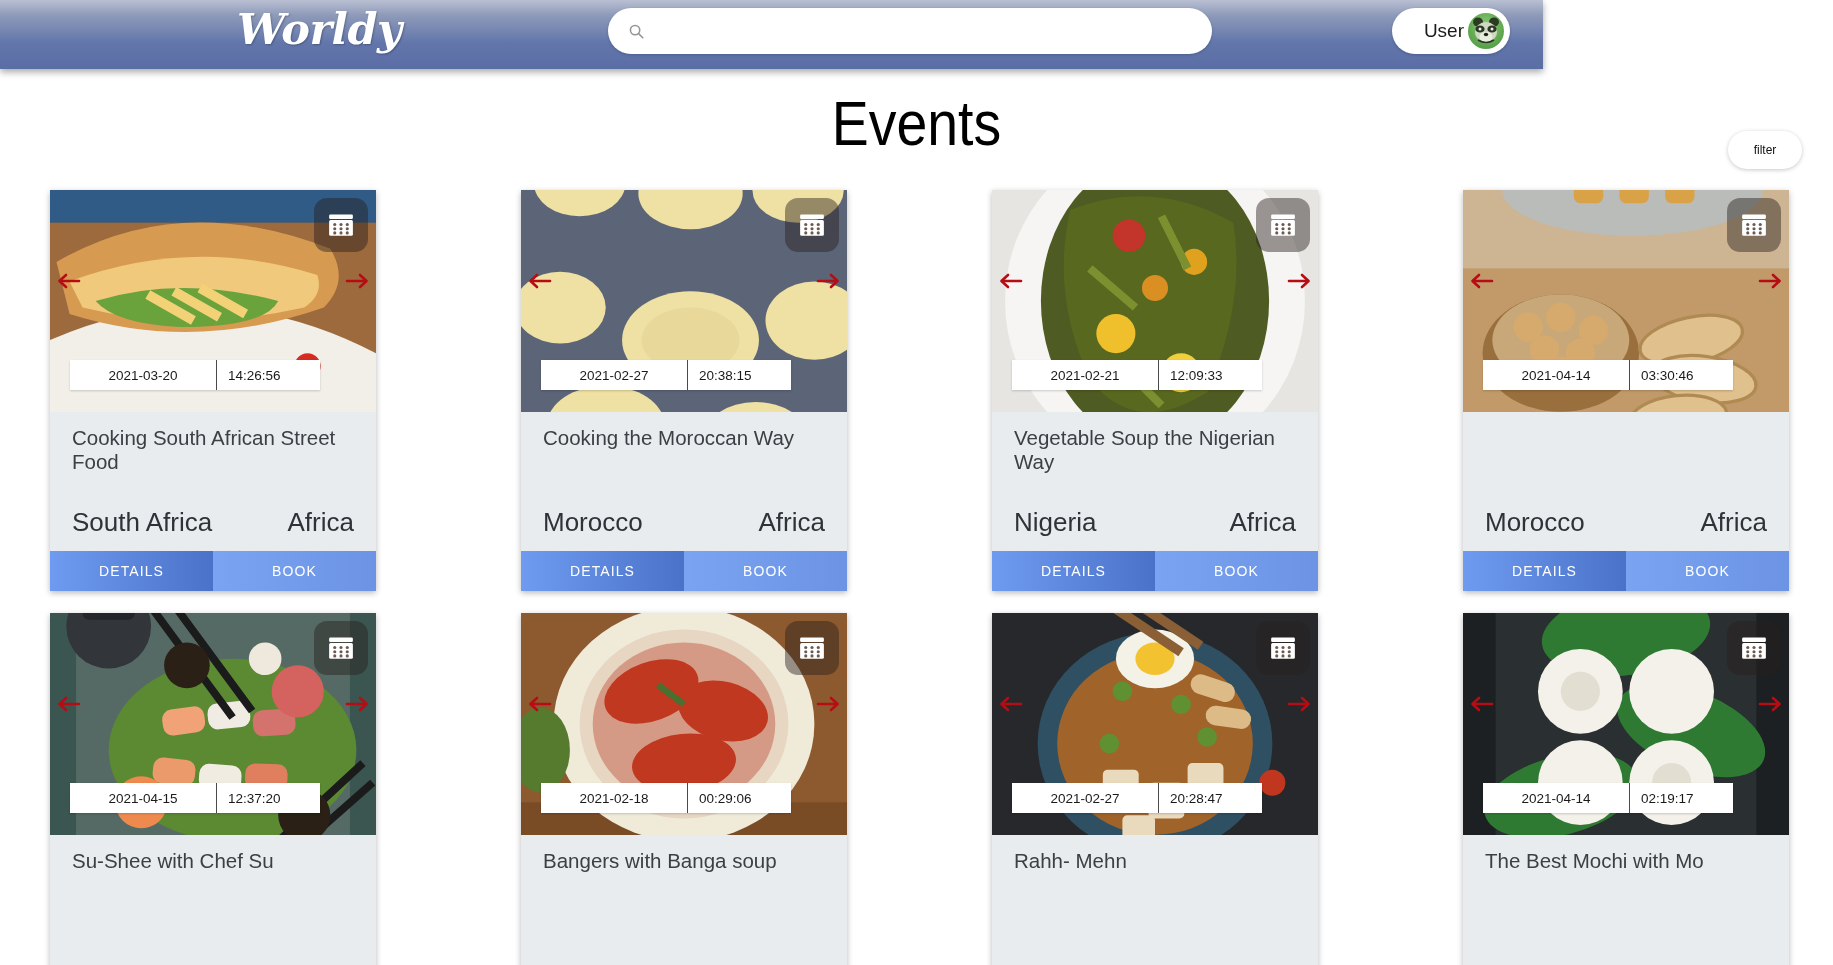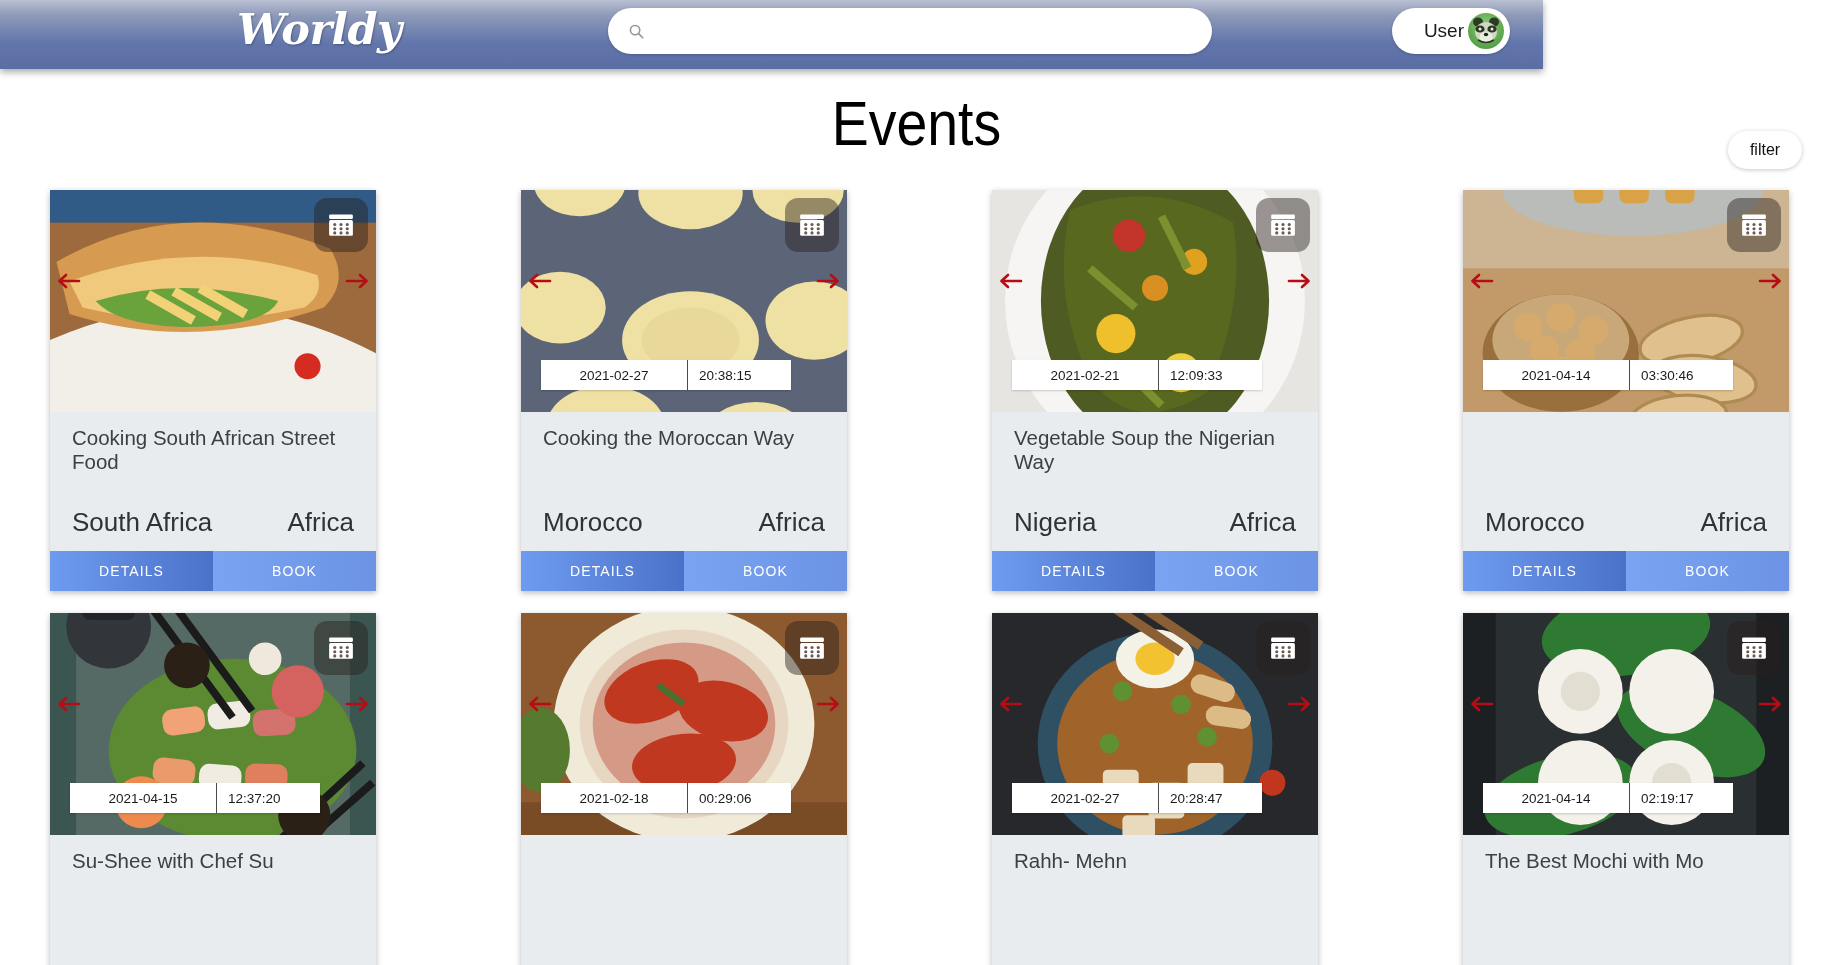--- a/index.html
+++ b/index.html
@@ -101,21 +101,21 @@
   .filter-btn {
     position: absolute;
     right: 31px;
     top: 131px;
     width: 74px;
     height: 38px;
     border-radius: 20px;
     background: #ffffff;
     border: none;
     box-shadow: 0 1px 4px rgba(0,0,0,0.22);
-    font-size: 16px;
+    font-size: 12px;
     color: #111;
     font-family: "Liberation Sans", sans-serif;
     cursor: pointer;
     display: flex; align-items: center; justify-content: center;
   }
 
   
   .grid {
     position: absolute;
     top: 190px;
@@ -312,20 +312,24 @@
             <line x1="22" y1="10" x2="3" y2="10"></line>
             <polyline points="9,4 2.5,10 9,16"></polyline>
           </svg>
         </div>
       <div class="arrow right">
           <svg viewBox="0 0 24 20" fill="none" stroke="#b60d14" stroke-width="2.6" stroke-linecap="round" stroke-linejoin="round">
             <line x1="2" y1="10" x2="21" y2="10"></line>
             <polyline points="15,4 21.5,10 15,16"></polyline>
           </svg>
         </div>
+      <div class="datebar">
+        <span class="d">2021-03-20</span>
+        <span class="t">14:26:56</span>
+      </div>
     </div>
     <div class="card-body">
       <div class="card-title">Cooking South African Street Food</div>
       <div class="card-geo">
         <span class="country">South Africa</span>
         <span class="continent">Africa</span>
       </div>
     </div>
 
     <div class="card-actions">
@@ -656,20 +660,21 @@
             <line x1="2" y1="10" x2="21" y2="10"></line>
             <polyline points="15,4 21.5,10 15,16"></polyline>
           </svg>
         </div>
       <div class="datebar">
         <span class="d">2021-02-18</span>
         <span class="t">00:29:06</span>
       </div>
     </div>
     <div class="card-body">
+      <div class="card-title">Bangers with Banga soup</div>
       <div class="card-geo">
         <span class="country"></span>
         <span class="continent"></span>
       </div>
     </div>
 
   </div>
     <div class="card">
     <div class="card-media">
       <div class="photo">

